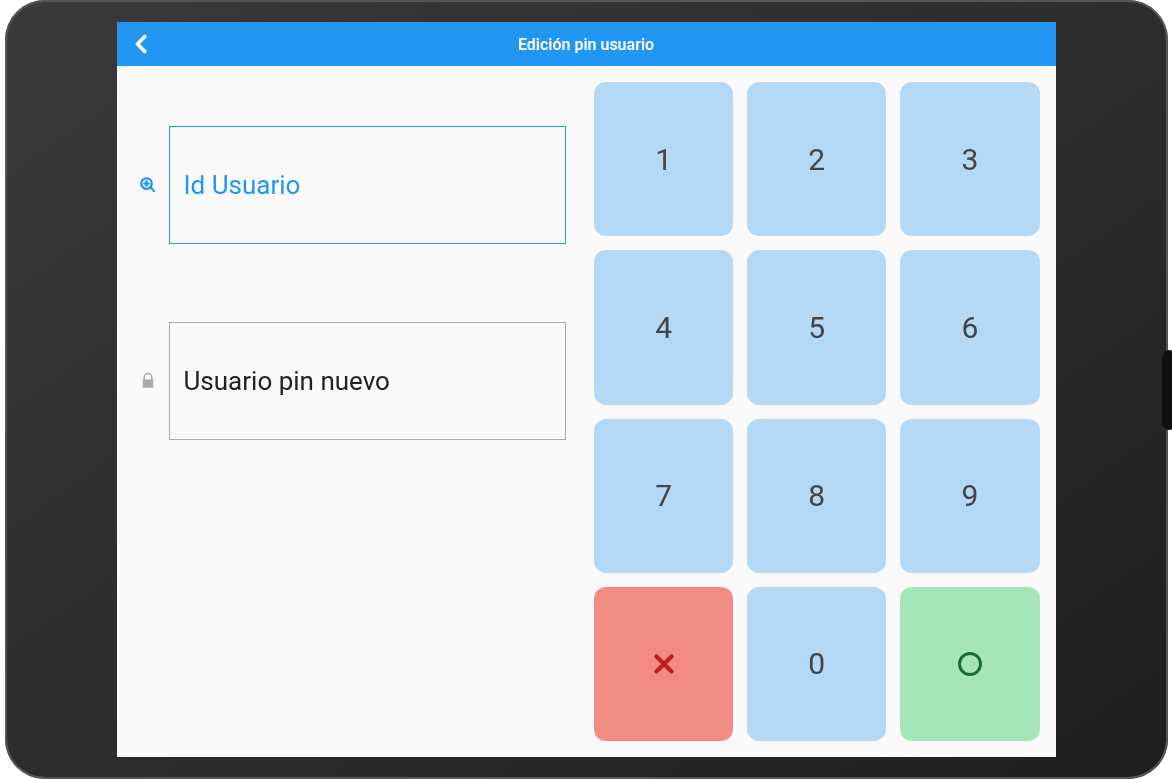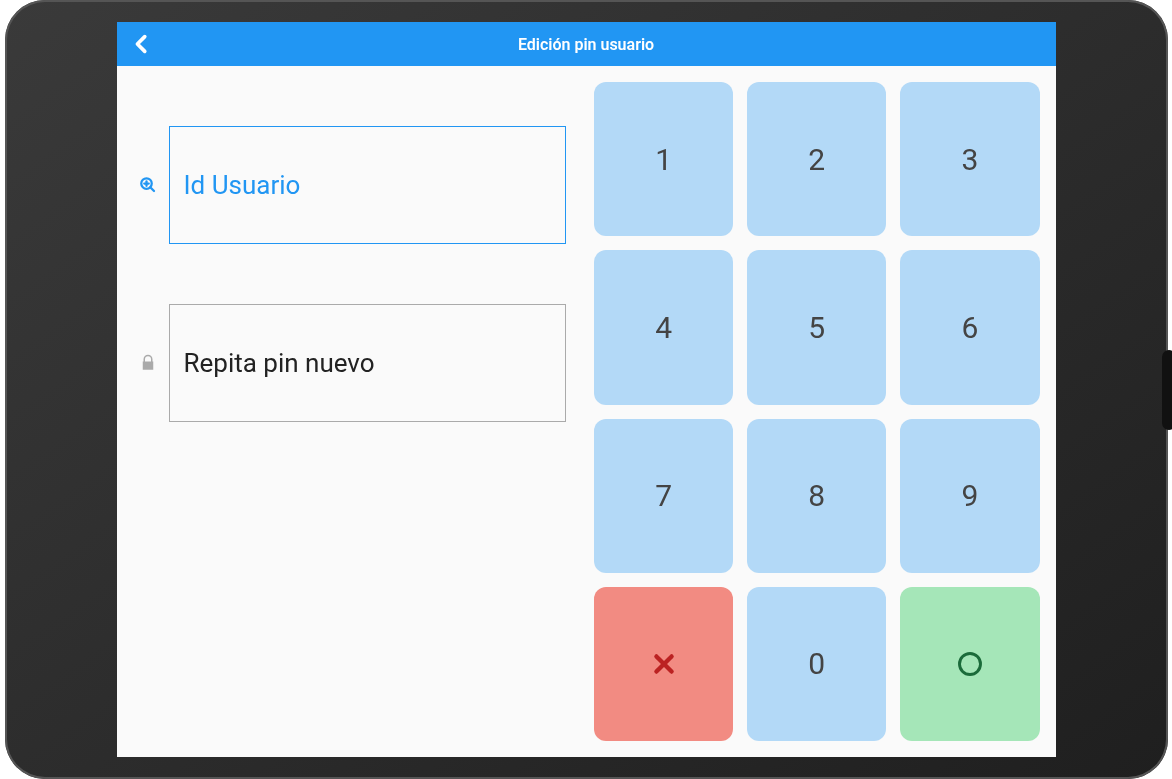--- a/index.html
+++ b/index.html
@@ -74,21 +74,21 @@
     .content {
       flex: 1;
       display: flex;
       overflow: hidden;
     }
     .form-panel {
       width: 50%;
       padding: 60px 20px 10px 20px;
       display: flex;
       flex-direction: column;
-      gap: 60px;
+      gap: 78px;
     }
     .form-row {
       display: flex;
       align-items: center;
       gap: 10px;
     }
     .row-icon {
       width: 22px;
       height: 22px;
       display: flex;
@@ -184,21 +184,21 @@
         </div>
 
 
         <div class="form-row">
           <span class="row-icon">
             <svg viewBox="0 0 24 24" width="18" height="18" fill="currentColor">
               <path d="M6 10V7a6 6 0 1 1 12 0v3h1v11H5V10h1zm2 0h8V7a4 4 0 1 0-8 0v3z"></path>
             </svg>
           </span>
           <div class="input-box">
-            <span>Repita pin nuevo</span>
+            <span>Usuario pin nuevo</span>
           </div>
         </div>
 
       </div>
 
       <div class="keypad-panel">
         <div class="key">1</div>
         <div class="key">2</div>
         <div class="key">3</div>
         <div class="key">4</div>

